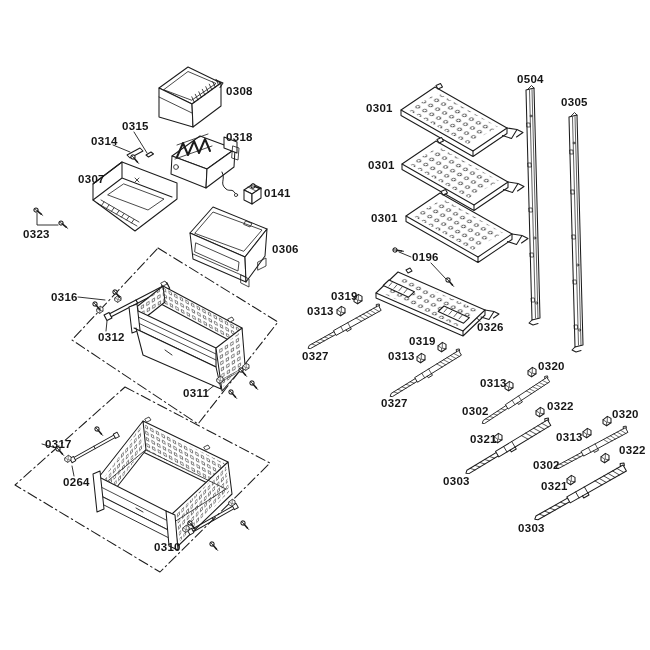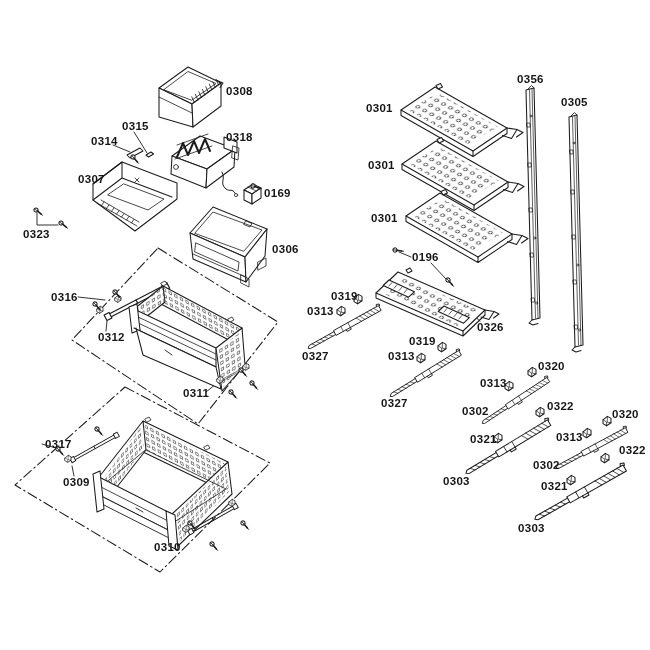--- a/index.html
+++ b/index.html
@@ -361,33 +361,33 @@
         <use href="#screwT" transform="translate(253,186) rotate(-20)"></use>
       </g>
 </svg>
 
 <div id="labels-layer">
       <span class="part-label" style="left: 226px; top: 86px;">0308</span>
       <span class="part-label" style="left: 122px; top: 121px;">0315</span>
       <span class="part-label" style="left: 91px; top: 136px;">0314</span>
       <span class="part-label" style="left: 226px; top: 132px;">0318</span>
       <span class="part-label" style="left: 78px; top: 174px;">0307</span>
-      <span class="part-label" style="left: 264px; top: 188px;">0169</span>
+      <span class="part-label" style="left: 264px; top: 188px;">0141</span>
       <span class="part-label" style="left: 272px; top: 244px;">0306</span>
       <span class="part-label" style="left: 23px; top: 229px;">0323</span>
       <span class="part-label" style="left: 51px; top: 292px;">0316</span>
       <span class="part-label" style="left: 98px; top: 332px;">0312</span>
       <span class="part-label" style="left: 183px; top: 388px;">0311</span>
       <span class="part-label" style="left: 17px; top: 439px; margin-left: 28px;">0317</span>
-      <span class="part-label" style="left: 63px; top: 477px;">0309</span>
+      <span class="part-label" style="left: 63px; top: 477px;">0264</span>
       <span class="part-label" style="left: 154px; top: 542px;">0310</span>
       <span class="part-label" style="left: 366px; top: 103px;">0301</span>
       <span class="part-label" style="left: 368px; top: 160px;">0301</span>
       <span class="part-label" style="left: 371px; top: 213px;">0301</span>
-      <span class="part-label" style="left: 517px; top: 74px;">0356</span>
+      <span class="part-label" style="left: 517px; top: 74px;">0504</span>
       <span class="part-label" style="left: 561px; top: 97px;">0305</span>
       <span class="part-label" style="left: 412px; top: 252px;">0196</span>
       <span class="part-label" style="left: 331px; top: 291px;">0319</span>
       <span class="part-label" style="left: 307px; top: 306px;">0313</span>
       <span class="part-label" style="left: 302px; top: 351px;">0327</span>
       <span class="part-label" style="left: 477px; top: 322px;">0326</span>
       <span class="part-label" style="left: 409px; top: 336px;">0319</span>
       <span class="part-label" style="left: 388px; top: 351px;">0313</span>
       <span class="part-label" style="left: 381px; top: 398px;">0327</span>
       <span class="part-label" style="left: 480px; top: 378px;">0313</span>

